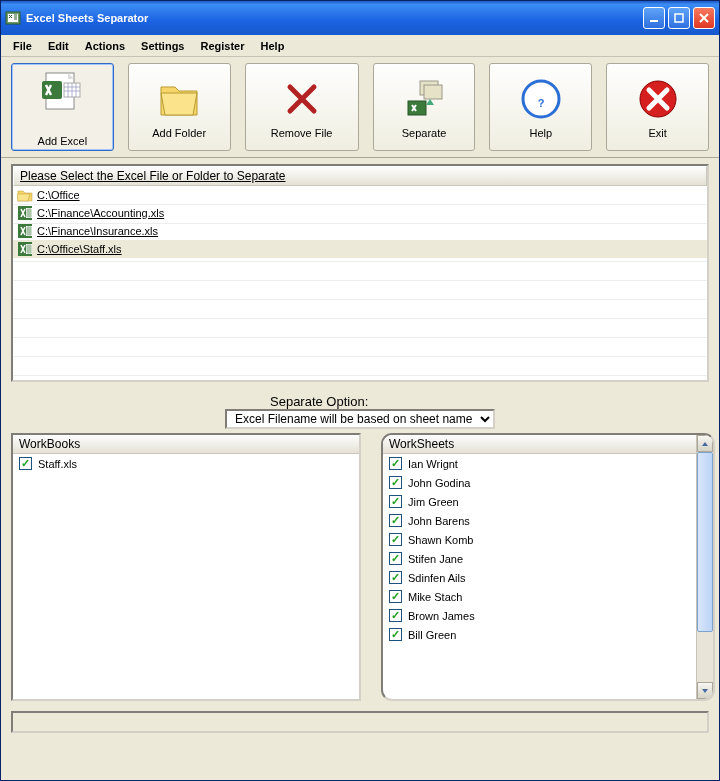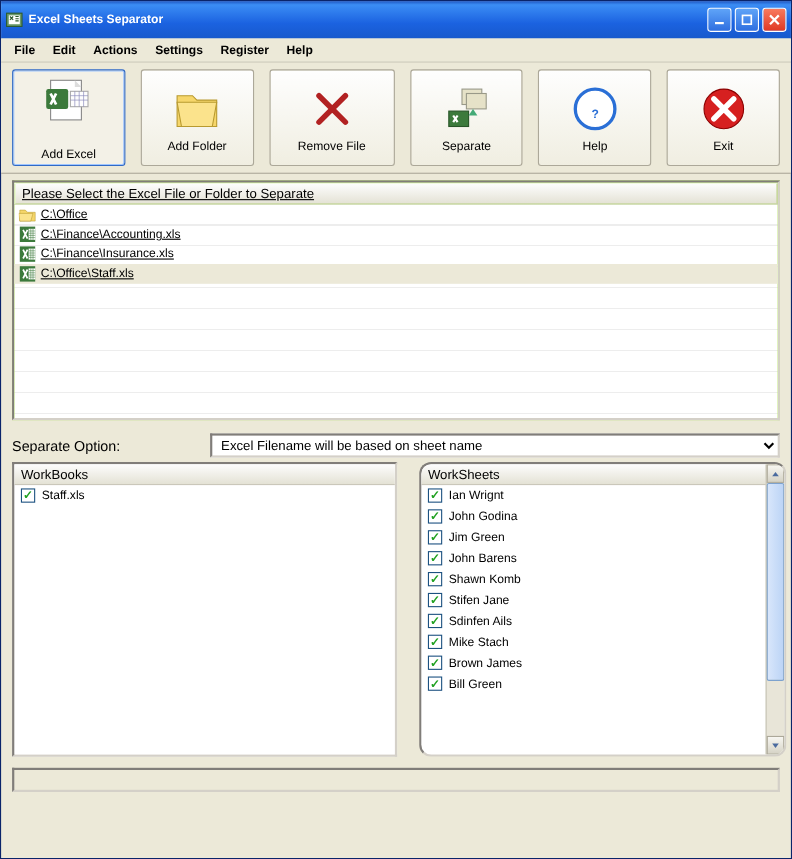--- a/index.html
+++ b/index.html
@@ -22,21 +22,21 @@
 .tbtn .ticon{width:48px;height:48px;margin-bottom:4px;display:flex;align-items:center;justify-content:center;}
 .tbtn .ticon svg{width:44px;height:44px;}
 .tbtn .tlabel{white-space:nowrap;}
 .content{padding:6px 10px 2px 10px;}
 .listbox{border:2px inset #d4d0c8;background:#bef264;height:218px;overflow:hidden;text-decoration:underline;}
 .list-header{background:linear-gradient(to bottom,#fdfdfd,#e4e2d5);border:1px solid #cac7ba;border-left:1px solid #fff;border-top:1px solid #fff;padding:2px 6px;font-size:12px;}
 .list-body{background:repeating-linear-gradient(to bottom,#fff 0,#fff 18px,#ededed 18px,#ededed 19px);height:198px;}
 .list-row{height:18px;display:flex;align-items:center;padding:0 4px;font-size:12px;}
 .list-row .row-icon{width:16px;height:16px;margin-right:4px;display:inline-flex;align-items:center;justify-content:center;}
 .list-row.selected{background:#ece9d8;}
-.sep-row{display:flex;align-items:center;padding:10px 10px 4px 10px;}
+.sep-row{display:flex;align-items:center;padding:10px 10px 4px 10px;flex-direction:column;}
 .sep-row .sep-label{width:180px;font-size:13px;}
 .sep-row .sep-select{flex:1;height:22px;border:2px inset #d4d0c8;background:#fff;font-size:12px;padding:0 4px;}
 .bottom{display:flex;gap:20px;padding:0 4px 6px 10px;}
 .panel{border:2px inset #d4d0c8;background:#fff;flex:1;height:268px;overflow:hidden;position:relative;}
 .panel.left{flex:0 0 350px;}
 .panel.right{flex:1;border-radius:11px;}
 .panel-header{background:linear-gradient(to bottom,#fdfdfd,#e4e2d5);border-bottom:1px solid #cac7ba;padding:2px 6px;font-size:12px;}
 .check-row{height:19px;display:flex;align-items:center;padding:0 6px;font-size:12px;}
 .chk{width:13px;height:13px;border:1px solid #1c5180;background:#fff;margin-right:6px;display:inline-flex;align-items:center;justify-content:center;color:#21a121;font-size:11px;font-weight:bold;}
 .scrollbar{position:absolute;right:0;top:0;bottom:0;width:17px;background:#e8e5d8;border-left:1px solid #c6c3b6;}

